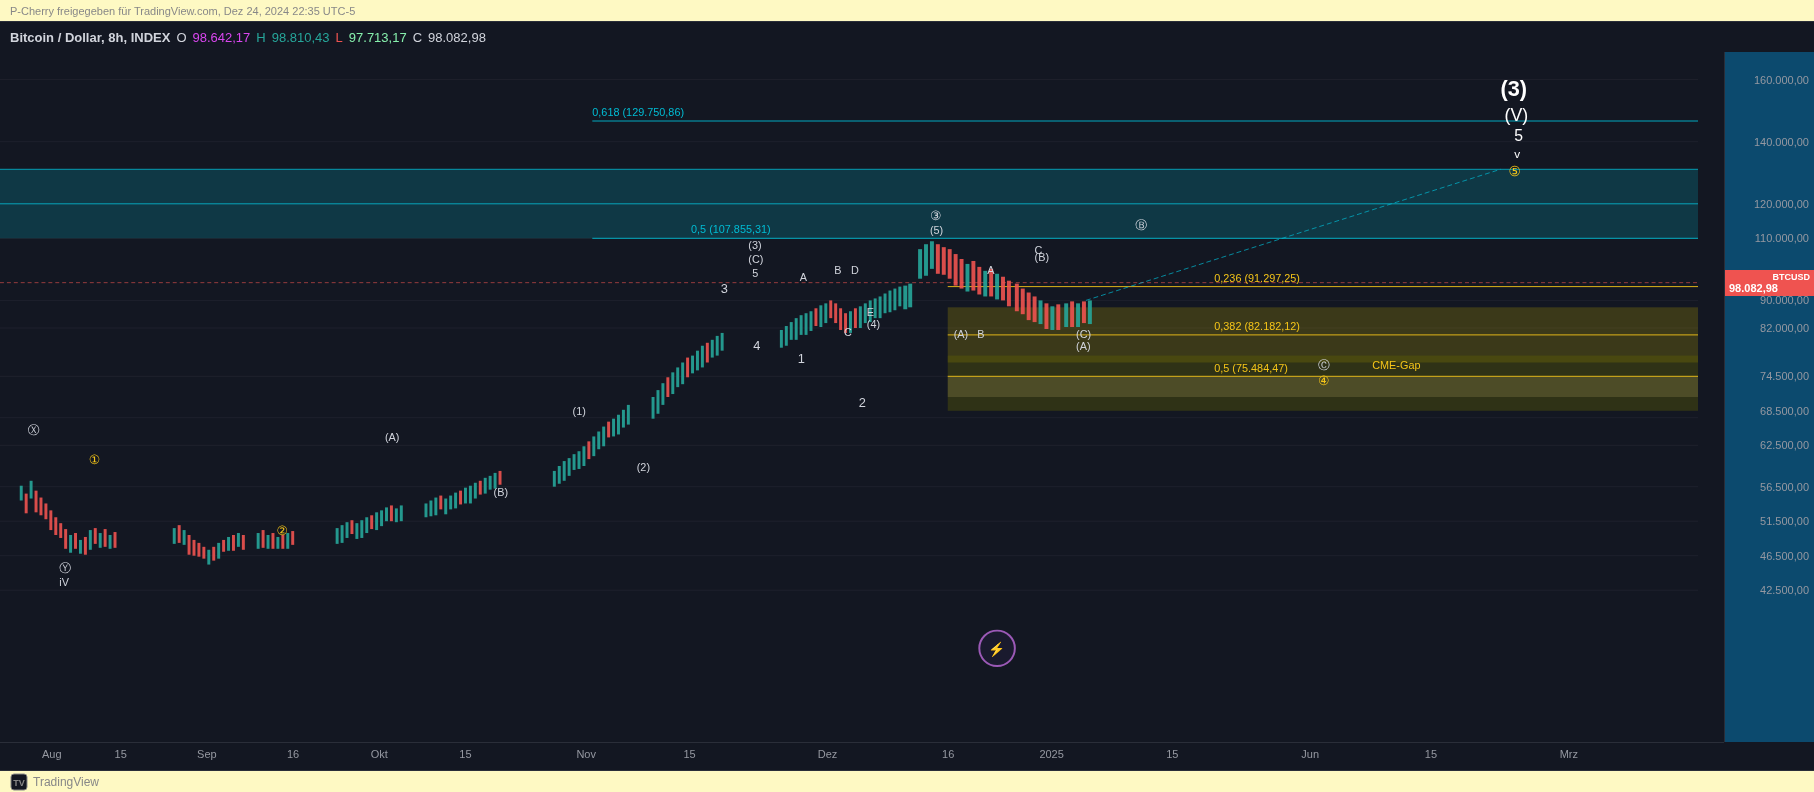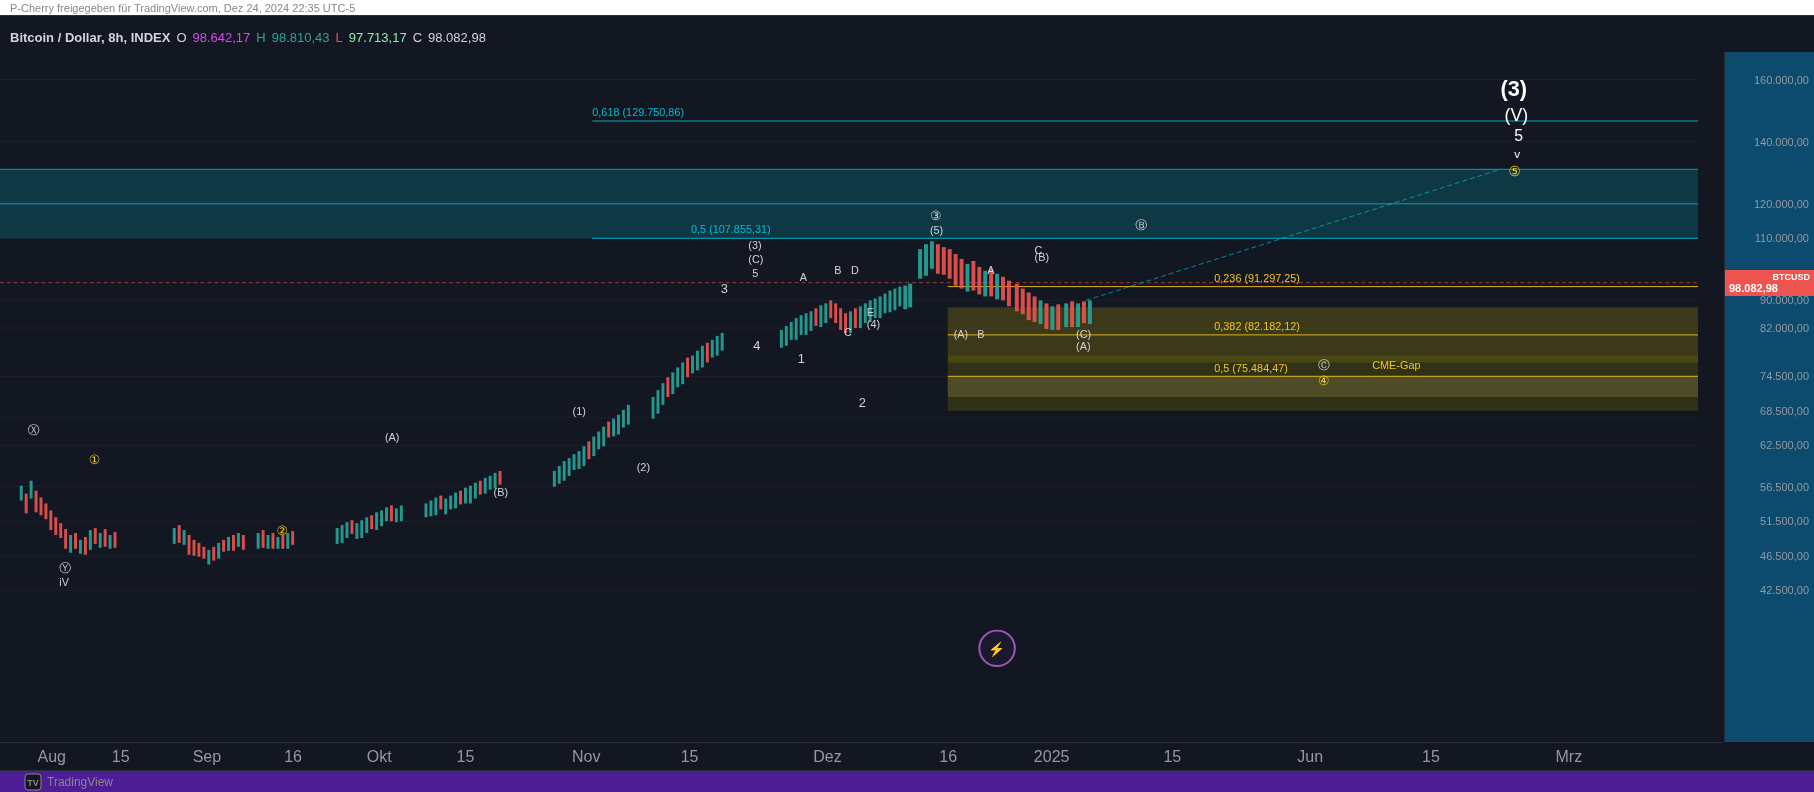--- a/index.html
+++ b/index.html
@@ -19,22 +19,22 @@
       position: relative;
       display: flex;
       flex-direction: column;
     }
 
     #window-title {
       position: absolute;
       top: 0;
       left: 0;
       right: 0;
-      height: 16px;
-      background: #ffffff;
+      height: 22px;
+      background: #fef9c3;
       display: flex;
       align-items: center;
       padding: 0 10px;
       font-size: 11px;
       color: #888;
       border-bottom: 1px solid #2a2e39;
     }
 
     #chart-header {
       height: 30px;
@@ -68,24 +68,24 @@
 
     #price-axis {
       width: 90px;
       background: #131722;
       position: relative;
       border-left: 1px solid #2a2e39;
     }
 
     #bottom-bar {
       height: 22px;
-      background: #4c1d95;
+      background: #fef9c3;
       display: flex;
       align-items: center;
-      padding: 0 24px;
+      padding: 0 10px;
       font-size: 11px;
       color: #888;
       border-top: 1px solid #2a2e39;
       justify-content: space-between;
     }
 
     .tv-logo {
       display: flex;
       align-items: center;
       gap: 5px;
@@ -110,21 +110,21 @@
       font-size: 11px;
       padding: 2px 4px;
       transform: translateY(-50%);
       font-weight: bold;
       white-space: nowrap;
     }
 
     
     .time-label {
       position: absolute;
-      font-size: 16px;
+      font-size: 11px;
       color: #9598a1;
       transform: translateX(-50%);
       top: 5px;
     }
 
   </style>
 </head>
 <body>
 
 <div id="chart-container">

